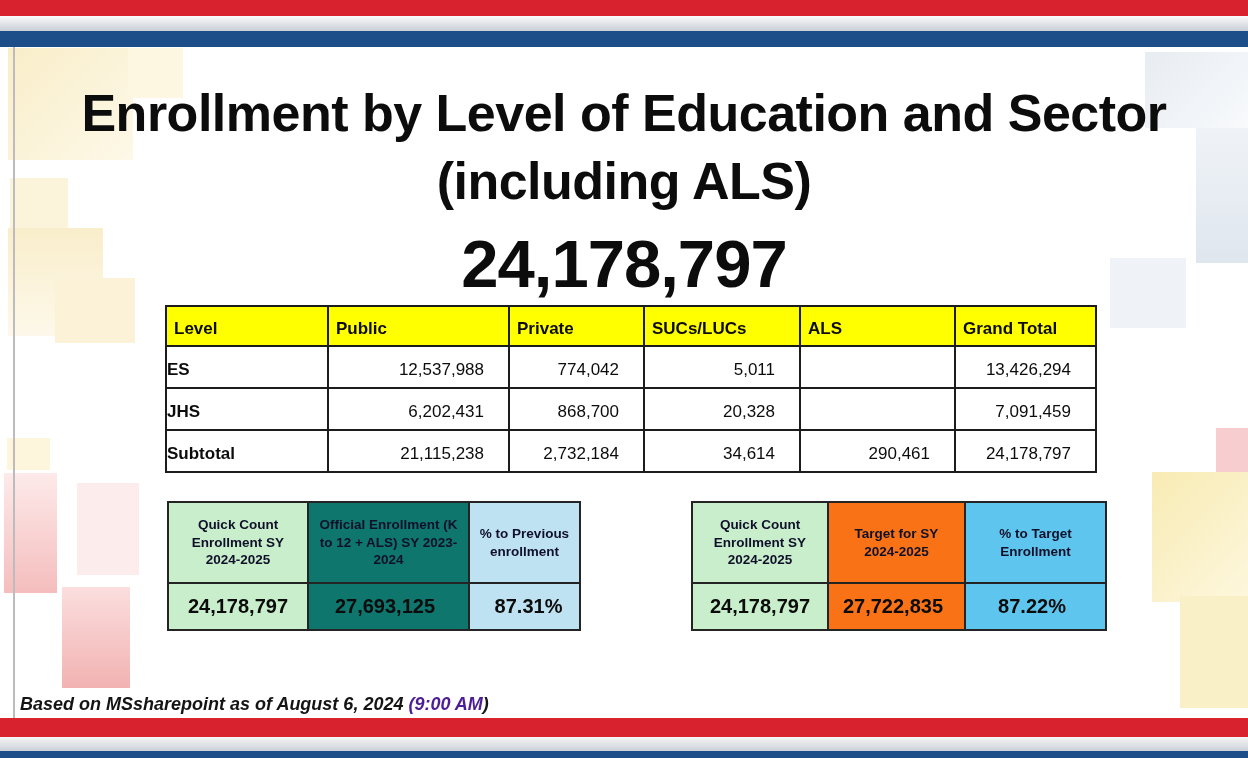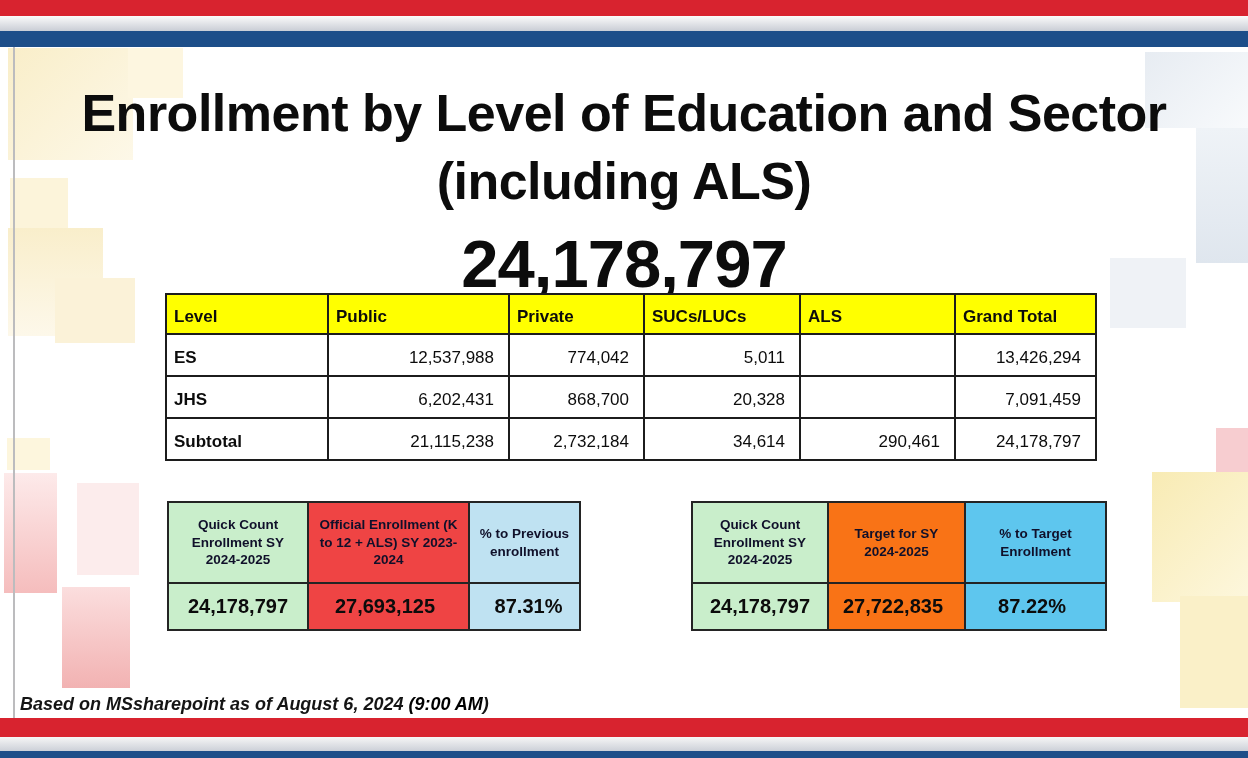--- a/index.html
+++ b/index.html
@@ -33,56 +33,56 @@
   .d12 { left:4px;    top:473px; width:53px;  height:120px; background:linear-gradient(#fdeaea,#f5bdbd); }
   .d13 { left:77px;   top:483px; width:62px;  height:92px;  background:#fcecec; }
   .d14 { left:62px;   top:587px; width:68px;  height:101px; background:linear-gradient(#fbdede,#f2b2b2); }
   .d15 { left:7px;    top:438px; width:43px;  height:32px;  background:#fdf6dd; }
   .edge-line { position:absolute; left:13px; top:47px; width:2px; height:671px; background:#bcbcbe; z-index:2; }
   
   .title-block { position:absolute; top:80px; left:0; width:100%; text-align:center; z-index:3; }
   .title-line { font-size:52px; font-weight:bold; line-height:1.3; letter-spacing:-0.5px; }
   .total-number { font-size:67px; font-weight:bold; margin-top:10px; letter-spacing:-1px; }
   
-  .main-table { position:absolute; left:165px; top:293px; z-index:3;
+  .main-table { position:absolute; left:165px; top:305px; z-index:3;
                 border-collapse:collapse; table-layout:fixed; background:#ffffff; }
   .main-table th, .main-table td {
     border:2px solid #1c1c1c; box-sizing:border-box;
     font-size:17px; vertical-align:bottom; overflow:hidden; white-space:nowrap;
   }
   .main-table tr.hdr { height:40px; }
   .main-table tr.data { height:42px; }
   .main-table th { background:#ffff00; text-align:left; font-weight:bold; padding:2px 4px 6px 7px; }
-  .main-table td.level { font-weight:bold; text-align:left; padding:0 4px 7px 7px; }
-  .main-table td.num   { text-align:right; padding:0 14px 7px 4px; }
+  .main-table td.level { font-weight:bold; text-align:left; padding:0 4px 7px 0; }
+  .main-table td.num   { text-align:right; padding:0 24px 7px 4px; }
   
   .summary-table { position:absolute; top:501px; z-index:3;
                    border-collapse:collapse; table-layout:fixed; }
   .summary-table th {
     border:2px solid #242424; box-sizing:border-box; height:81px;
     font-size:13.5px; font-weight:bold; line-height:1.3;
     text-align:center; vertical-align:middle; padding:4px 8px; color:#10102a;
   }
   .summary-table td {
     border:2px solid #242424; box-sizing:border-box; height:47px;
     font-size:20px; font-weight:bold; vertical-align:middle; white-space:nowrap;
   }
   #summary-left  { left:167px; }
   #summary-right { left:691px; }
   .summary-table td.center { text-align:center; }
   .summary-table td.right  { text-align:center; padding-right:8px; }
   .bg-green { background:#c9eecb; }
-  .bg-peach { background:#ef4444; }
+  .bg-peach { background:#0f766e; }
   .bg-lblue { background:#bfe2f2;padding-left:16px; }
   .bg-pink  { background:#f97316; }
   .bg-sky   { background:#5ec6ee; }
   
   .footer { position:absolute; left:20px; top:694px; z-index:6;
             font-size:18px; font-weight:bold; font-style:italic; color:#141414; white-space:nowrap; }
-  .footer .time { color:#000000; }
+  .footer .time { color:#4c1d95; }
 </style>
 </head>
 <body>
 
 <div class="slide">
 
   <div class="stripe stripe-top-red"></div>
   <div class="stripe stripe-top-silver"></div>
   <div class="stripe stripe-top-blue"></div>
   <div class="stripe stripe-bot-red"></div>

